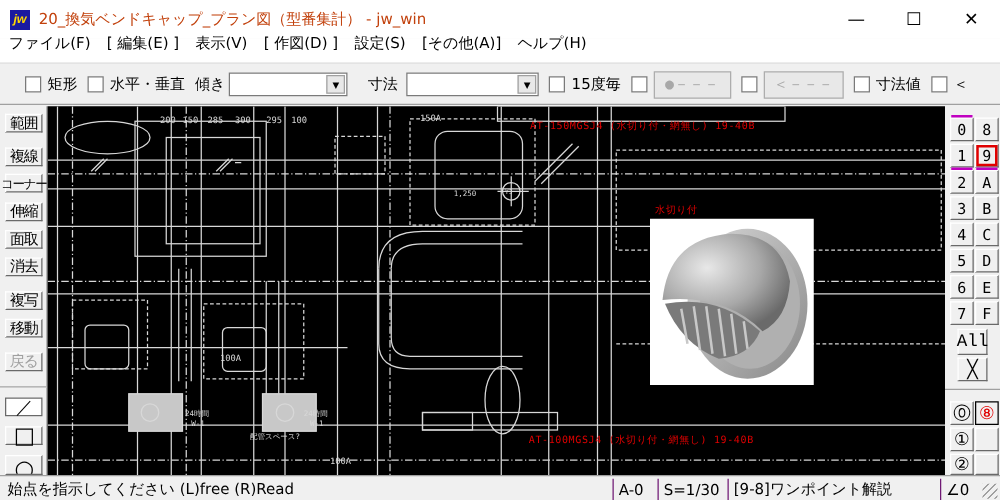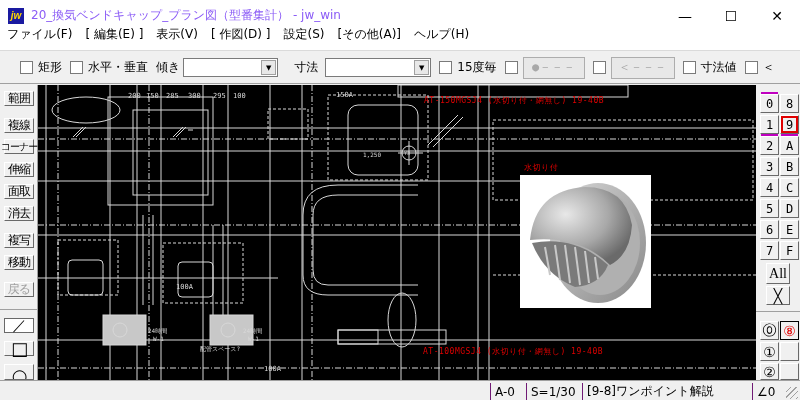--- a/index.html
+++ b/index.html
@@ -1,19 +1,19 @@
 <!DOCTYPE html>
 <html><head>
 <meta charset="utf-8">
 <style>
 *{box-sizing:border-box;margin:0;padding:0}
 body{width:800px;height:400px;overflow:hidden;background:#f0f0f0;font-family:"DejaVu Sans","Liberation Sans",sans-serif;font-size:12px;color:#000;position:relative}
 .titlebar{position:absolute;left:0;top:0;width:800px;height:31px;background:#fff;display:flex;align-items:center}
 .app-icon{width:16px;height:16px;margin-left:8px;background:#1a1aa0;color:#ffd800;font-size:10px;font-weight:bold;font-style:italic;display:flex;align-items:center;justify-content:center;font-family:"Liberation Sans",sans-serif}
-.title-text{margin-left:7px;font-size:12px;color:#8b5cf6}
+.title-text{margin-left:7px;font-size:12px;color:#c2410c}
 .win-btns{position:absolute;right:0;top:0;display:flex;height:31px}
 .win-btn{width:46px;height:31px;display:flex;align-items:center;justify-content:center;font-size:14px;color:#000}
 .menubar{position:absolute;left:0;top:31px;width:800px;height:20px;background:#fff;display:flex;align-items:center;border-bottom:1px solid #dadada}
 .menu-item{padding:0 6px 12px 7px;font-size:12px;white-space:nowrap}
 .toolbar{position:absolute;left:0;top:52px;width:800px;height:32px;background:#f0f0f0;display:flex;align-items:center;border-bottom:1px solid #a0a0a0}
 .cb{width:13px;height:13px;border:1px solid #7a7a7a;background:#fff;display:inline-block;margin:0 5px 0 0}
 .tb-group{display:flex;align-items:center;margin-right:8px;white-space:nowrap;font-size:12px}
 .combo{height:19px;border:1px solid #7a7a7a;background:#fff;position:relative;display:inline-block}
 .combo .arrow{position:absolute;right:1px;top:1px;width:15px;height:15px;background:#e8e8e8;border:1px solid #a0a0a0;font-size:7px;display:flex;align-items:center;justify-content:center}
 .gbtn{height:22px;border:1px solid #adadad;background:#e8e8e8;color:#a8a8a8;display:inline-flex;align-items:center;justify-content:center;font-size:12px;font-family:"DejaVu Sans Mono",monospace}
@@ -261,32 +261,33 @@
   <div class="lay" style="left:4px;top:72px">3</div>
   <div class="lay" style="left:24px;top:72px">B</div>
   <div class="lay" style="left:4px;top:93px">4</div>
   <div class="lay" style="left:24px;top:93px">C</div>
   <div class="lay" style="left:4px;top:114px">5</div>
   <div class="lay" style="left:24px;top:114px">D</div>
   <div class="lay" style="left:4px;top:135px">6</div>
   <div class="lay" style="left:24px;top:135px">E</div>
   <div class="lay" style="left:4px;top:156px">7</div>
   <div class="lay" style="left:24px;top:156px">F</div>
-  <div class="lay" style="left:10px;top:178px;width:24px;height:21px;font-family:Liberation Serif, serif;font-size:14px">All</div>
+  <div class="lay" style="left:10px;top:178px;width:24px;height:21px;font-family:Liberation Mono, monospace;font-size:14px">All</div>
   <div class="lay" style="left:10px;top:201px;width:24px;height:19px;font-size:14px">
       <span>╳</span>
     </div>
   <div style="position:absolute;left:0;top:226px;width:44px;height:1px;background:#a0a0a0"></div>
   <div class="lay" style="left:4px;top:236px;font-size:14px">⓪</div>
   <div class="lay" style="left:24px;top:236px;font-size:14px;color:#e00000;border:1px solid #000">⑧</div>
   <div class="lay" style="left:4px;top:257px;font-size:14px">①</div>
   <div class="lay" style="left:24px;top:257px"></div>
   <div class="lay" style="left:4px;top:278px;font-size:14px;height:17px;overflow:hidden">②</div>
   <div class="lay" style="left:24px;top:278px;height:17px"></div>
 </div>
 
 <div class="statusbar">
+  <span class="st" style="left:2px;border-left:none;width:480px">始点を指示してください (L)free (R)Read</span>
   <span class="st" style="left:490px;width:36px">A-0</span>
   <span class="st" style="left:526px;width:56px">S=1/30</span>
   <span class="st" style="left:582px;width:170px">[9-8]ワンポイント解説</span>
   <span class="st" style="left:752px;width:32px">∠0</span>
   <span style="position:absolute;right:2px;top:6px;width:12px;height:12px;background:repeating-linear-gradient(135deg,transparent 0 3px,#a0a0a0 3px 4px)"></span>
 </div>
 
 </body></html>

